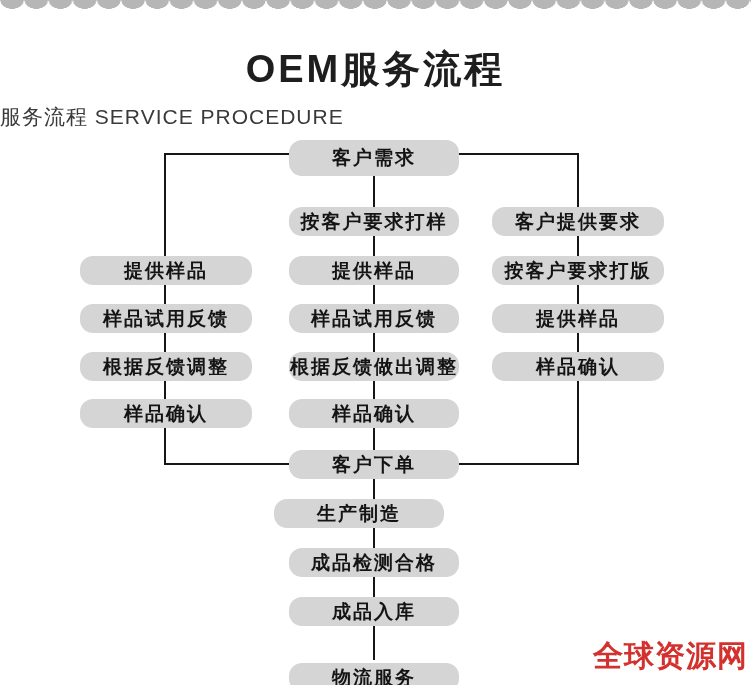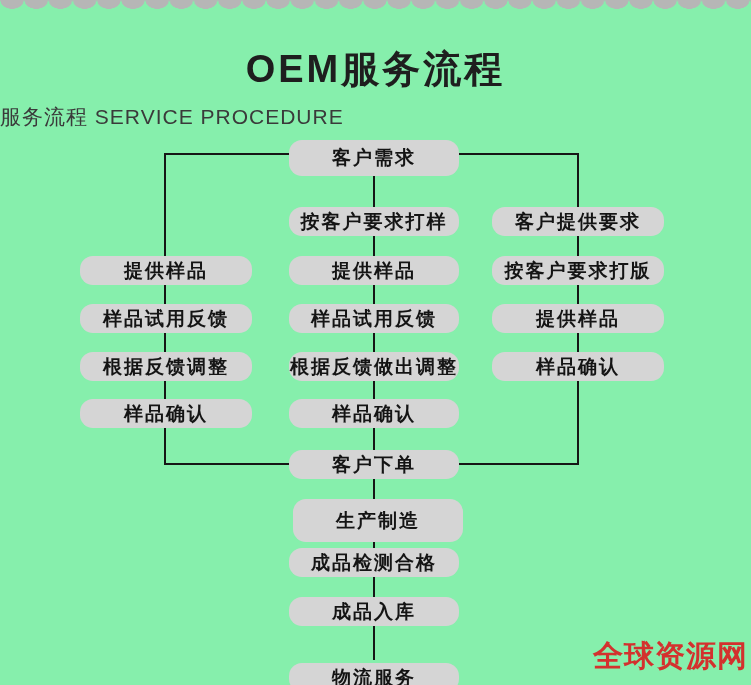--- a/index.html
+++ b/index.html
@@ -3,21 +3,21 @@
 <meta charset="utf-8">
 <style>
   html,body{margin:0;padding:0;}
   body{
     font-family:"Liberation Sans","DejaVu Sans",sans-serif;
     background:#e9e9e9;
   }
   .canvas{
     position:relative;
     width:751px;height:685px;
-    background:#86efac;
+    background:#ffffff;
     overflow:hidden;
     margin:0;
   }
   
   .scallop-edge{
     position:absolute;top:0;left:0;right:0;height:12px;
     background-image:radial-gradient(12px 9px at 50% 0,#b6b6b6 96%,rgba(182,182,182,0) 100%);
     background-size:24.2px 12px;
     background-repeat:repeat-x;
     z-index:3;
@@ -82,20 +82,20 @@
   <div class="flow-box" style="left:289px;top:304px;width:170px;height:29px;">样品试用反馈</div>
   <div class="flow-box" style="left:289px;top:352px;width:170px;height:29px;">根据反馈做出调整</div>
   <div class="flow-box" style="left:289px;top:399px;width:170px;height:29px;">样品确认</div>
 
   <div class="flow-box" style="left:492px;top:207px;width:172px;height:29px;">客户提供要求</div>
   <div class="flow-box" style="left:492px;top:256px;width:172px;height:29px;">按客户要求打版</div>
   <div class="flow-box" style="left:492px;top:304px;width:172px;height:29px;">提供样品</div>
   <div class="flow-box" style="left:492px;top:352px;width:172px;height:29px;">样品确认</div>
 
   <div class="flow-box" style="left:289px;top:450px;width:170px;height:29px;font-family:Liberation Mono, monospace;">客户下单</div>
-  <div class="flow-box" style="left:293px;top:499px;width:170px;height:43px;">生产制造</div>
+  <div class="flow-box" style="left:274px;top:499px;width:170px;height:29px;">生产制造</div>
   <div class="flow-box" style="left:289px;top:548px;width:170px;height:29px;">成品检测合格</div>
   <div class="flow-box" style="left:289px;top:597px;width:170px;height:29px;">成品入库</div>
   <div class="flow-box" style="left:289px;top:663px;width:170px;height:29px;">物流服务</div>
 
   <div class="watermark">全球资源网</div>
 
 </div>
 
 </body></html>

